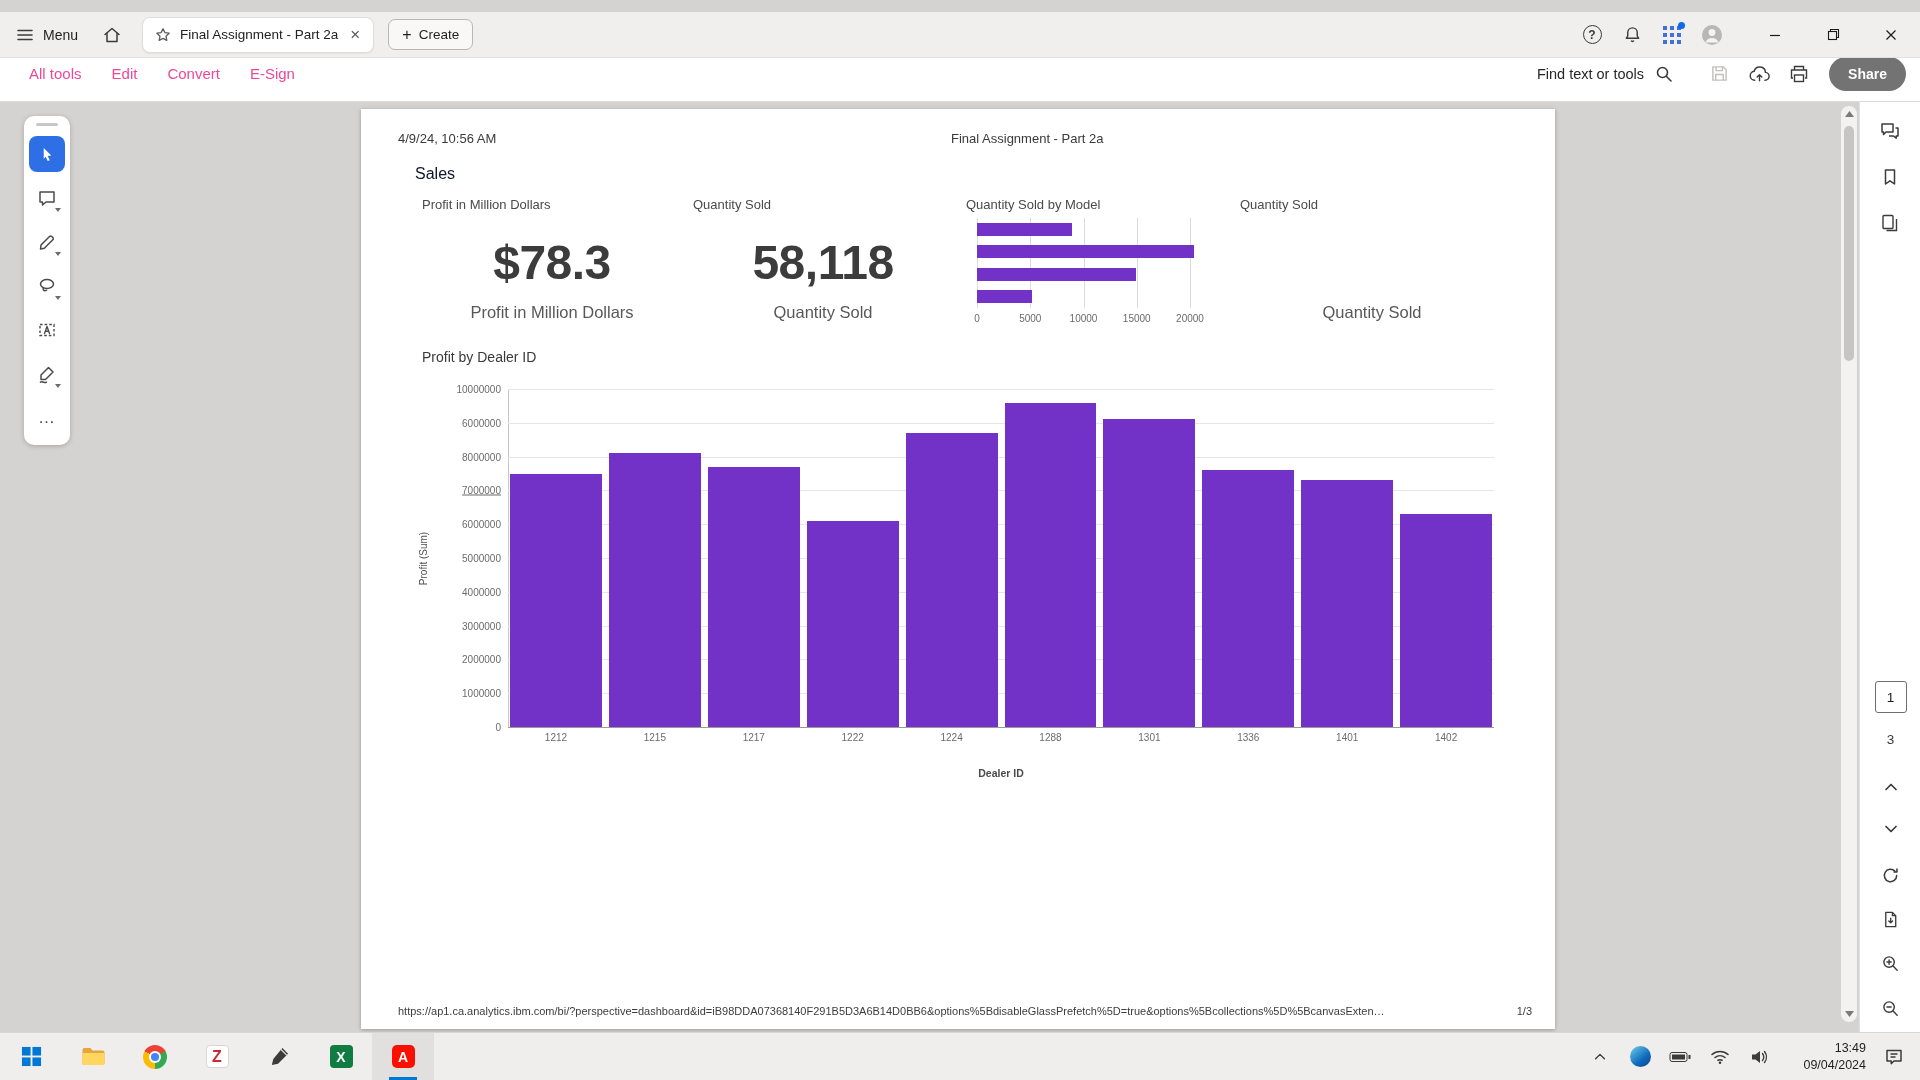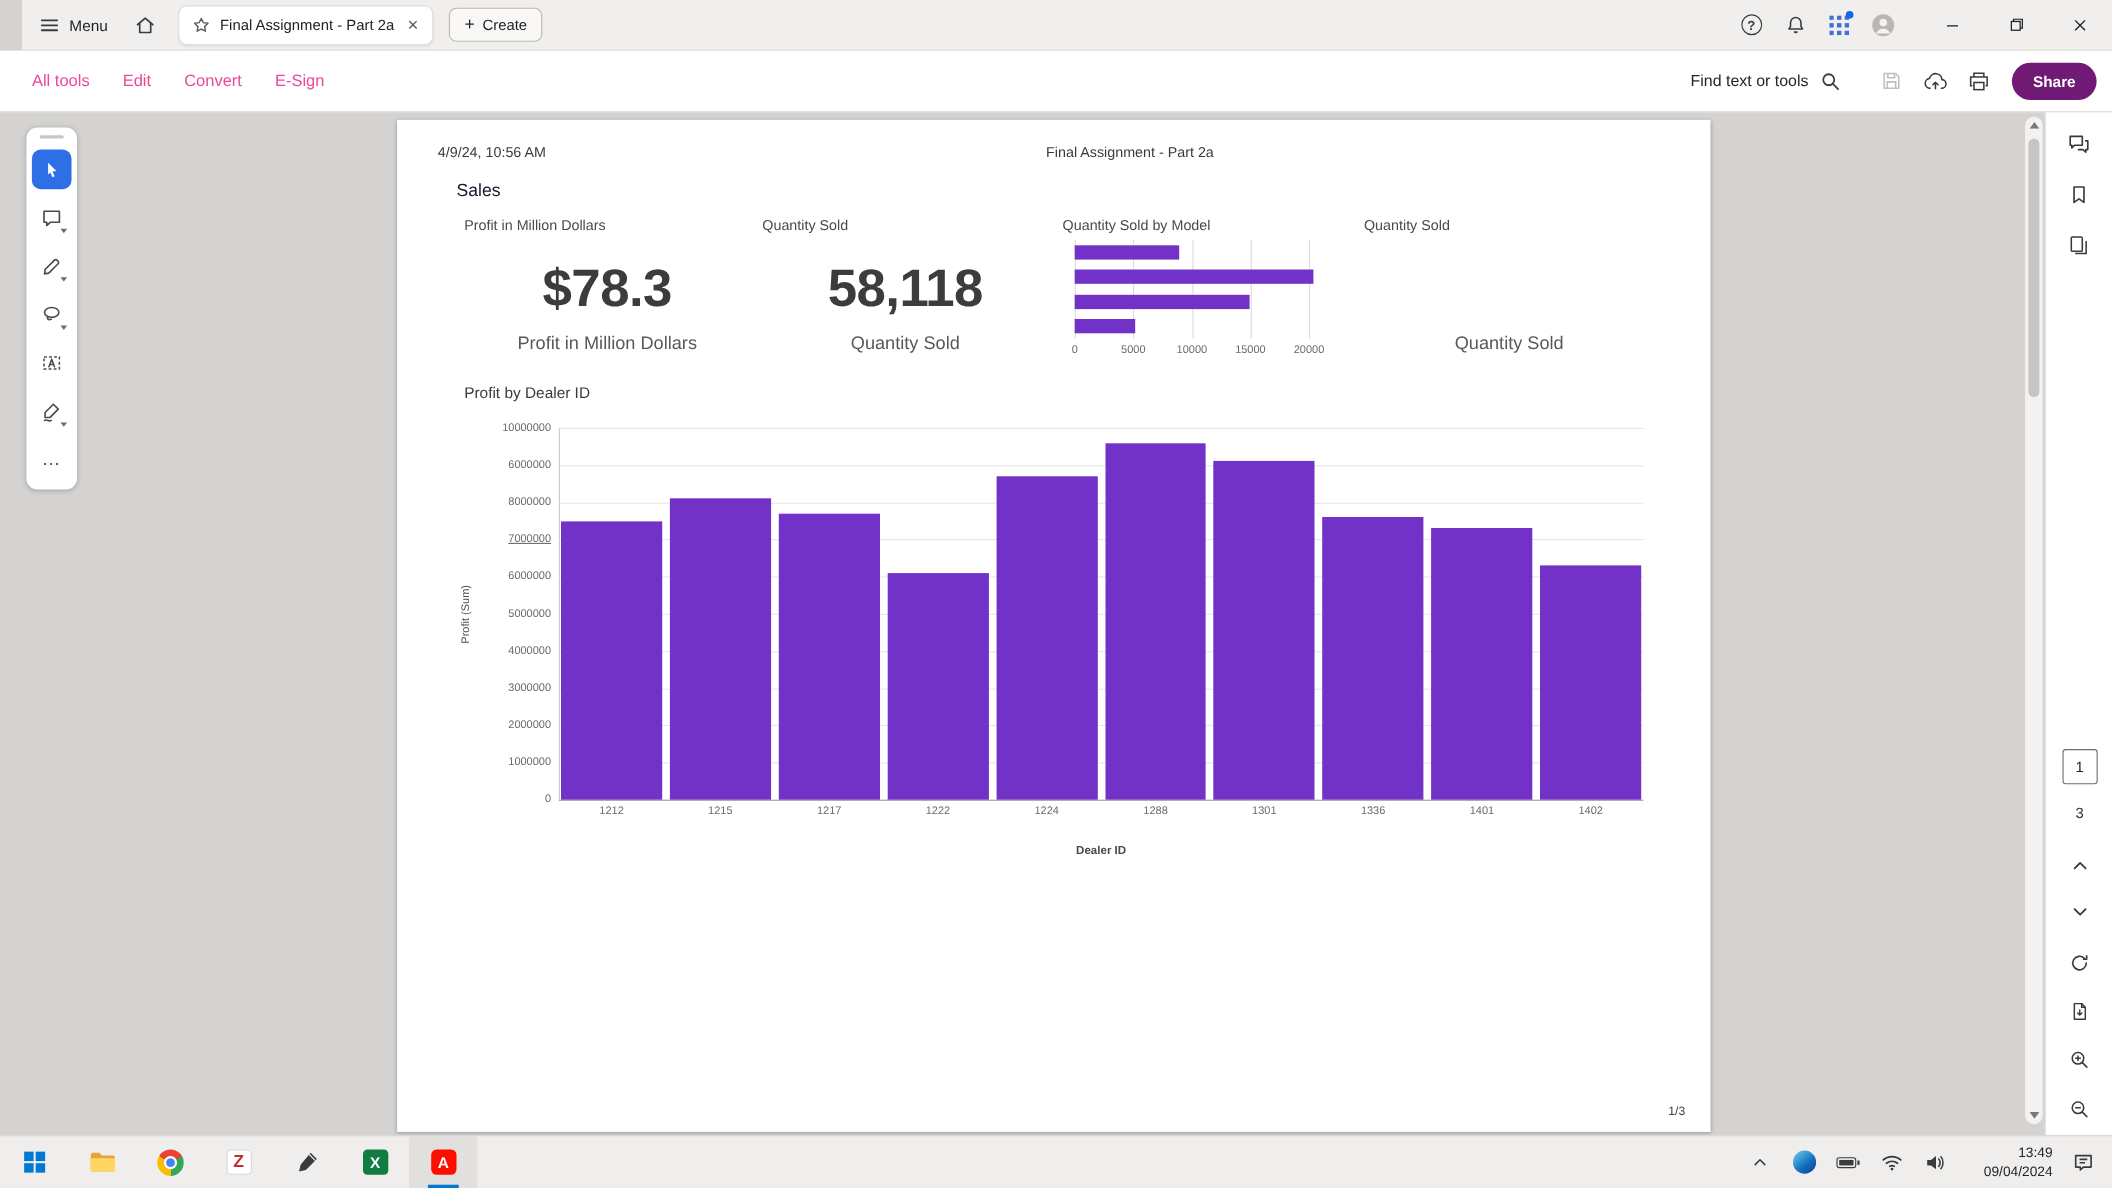--- a/index.html
+++ b/index.html
@@ -1,22 +1,22 @@
 <!DOCTYPE html>
 <html><head>
 <meta charset="utf-8">
 <style>
   * { margin:0; padding:0; box-sizing:border-box; }
   html,body { width:1920px; height:1080px; overflow:hidden; }
   body { font-family:"Liberation Sans", sans-serif; background:#D5D3D1; position:relative; color:#2b2b2b; }
   svg { display:block; }
 
   
-  .titlebar { position:absolute; top:0; left:0; right:0; height:46px; background:#F1EFED;
-              border-bottom:1px solid #E3E1DF; display:flex; align-items:center; z-index:30;margin-left:20px; }
+  .titlebar { position:absolute; top:12px; left:0; right:0; height:46px; background:#F1EFED;
+              border-bottom:1px solid #E3E1DF; display:flex; align-items:center; z-index:30; }
   .menu-btn { display:flex; align-items:center; gap:9px; padding:0 14px 0 16px; height:46px; cursor:default; }
   .menu-btn span { font-size:14px; color:#1F1F1F; }
   .icon-btn { width:40px; height:40px; display:grid; place-items:center; border-radius:6px; }
   .doc-tab { margin-left:10px; height:36px; background:#FFFFFF; border:1px solid #E0DEDC; border-radius:8px;
              display:flex; align-items:center; gap:9px; padding:0 10px 0 12px; box-shadow:0 1px 2px rgba(0,0,0,.06); }
   .doc-tab .tab-title { font-size:13.5px; color:#222; white-space:nowrap; }
   .tab-close { font-size:17px; color:#5A5A5A; padding:0 3px; line-height:1; }
   .create-btn { margin-left:14px; height:31px; border:1px solid #B9B7B5; border-radius:7px; background:#F9F8F7;
                 display:flex; align-items:center; gap:7px; padding:0 13px; font-size:13.5px; color:#1F1F1F; }
   .create-btn .plus { font-size:16px; color:#1F1F1F; line-height:1; }
@@ -29,21 +29,21 @@
   .win-controls { display:flex; margin-left:14px; }
   .win-btn { width:58px; height:46px; display:grid; place-items:center; }
 
   
   .toolbar { position:absolute; top:46px; left:0; right:0; height:56px; background:#FFFFFF;
              border-bottom:1px solid #DEDCDA; display:flex; align-items:center; padding:0 14px; z-index:25; }
   .tb-item { font-size:15px; color:#ec4899; padding:0 15px; height:56px; display:flex; align-items:center; }
   .find-box { display:flex; align-items:center; gap:11px; margin-right:26px; }
   .find-box span { font-size:14.5px; color:#262626; }
   .tool-ibtn { width:40px; height:40px; display:grid; place-items:center; border-radius:6px; }
-  .share-btn { height:34px; border-radius:17px; background:#701a75; color:#fff; font-size:14px; font-weight:700;
+  .share-btn { height:34px; border-radius:17px; background:#737373; color:#fff; font-size:14px; font-weight:700;
                padding:0 19px; margin-left:10px; display:flex; align-items:center; }
 
   
   .doc-area { position:absolute; top:102px; bottom:48px; left:0; right:61px; background:#D5D3D1; overflow:hidden; }
 
   
   .palette { position:absolute; left:24px; top:14px; width:46px; background:#FFFFFF; border-radius:10px;
              box-shadow:0 1px 5px rgba(0,0,0,.22); display:flex; flex-direction:column; align-items:center;
              padding:7px 0 9px; gap:8px; z-index:10; }
   .palette-handle { width:22px; height:3px; border-radius:2px; background:#C9C7C5; margin-bottom:2px; }
@@ -396,20 +396,21 @@
         <div class="xlabel">1222</div>
         <div class="xlabel">1224</div>
         <div class="xlabel">1288</div>
         <div class="xlabel">1301</div>
         <div class="xlabel">1336</div>
         <div class="xlabel">1401</div>
         <div class="xlabel">1402</div>
       </div>
     <div class="x-title">Dealer ID</div>
 
+    <div class="pg-footer-url">https://ap1.ca.analytics.ibm.com/bi/?perspective=dashboard&amp;id=iB98DDA07368140F291B5D3A6B14D0BB6&amp;options%5BdisableGlassPrefetch%5D=true&amp;options%5Bcollections%5D%5BcanvasExten…</div>
     <div class="pg-footer-page">1/3</div>
   </div>
 
   <div class="v-scroll">
     <div class="scroll-arrow up">
       <svg width="9" height="6" viewBox="0 0 9 6">
           <path d="M4.5 0 9 6H0Z" fill="#7A7978"></path>
         </svg>
     </div>
     <div class="scroll-thumb"></div>

